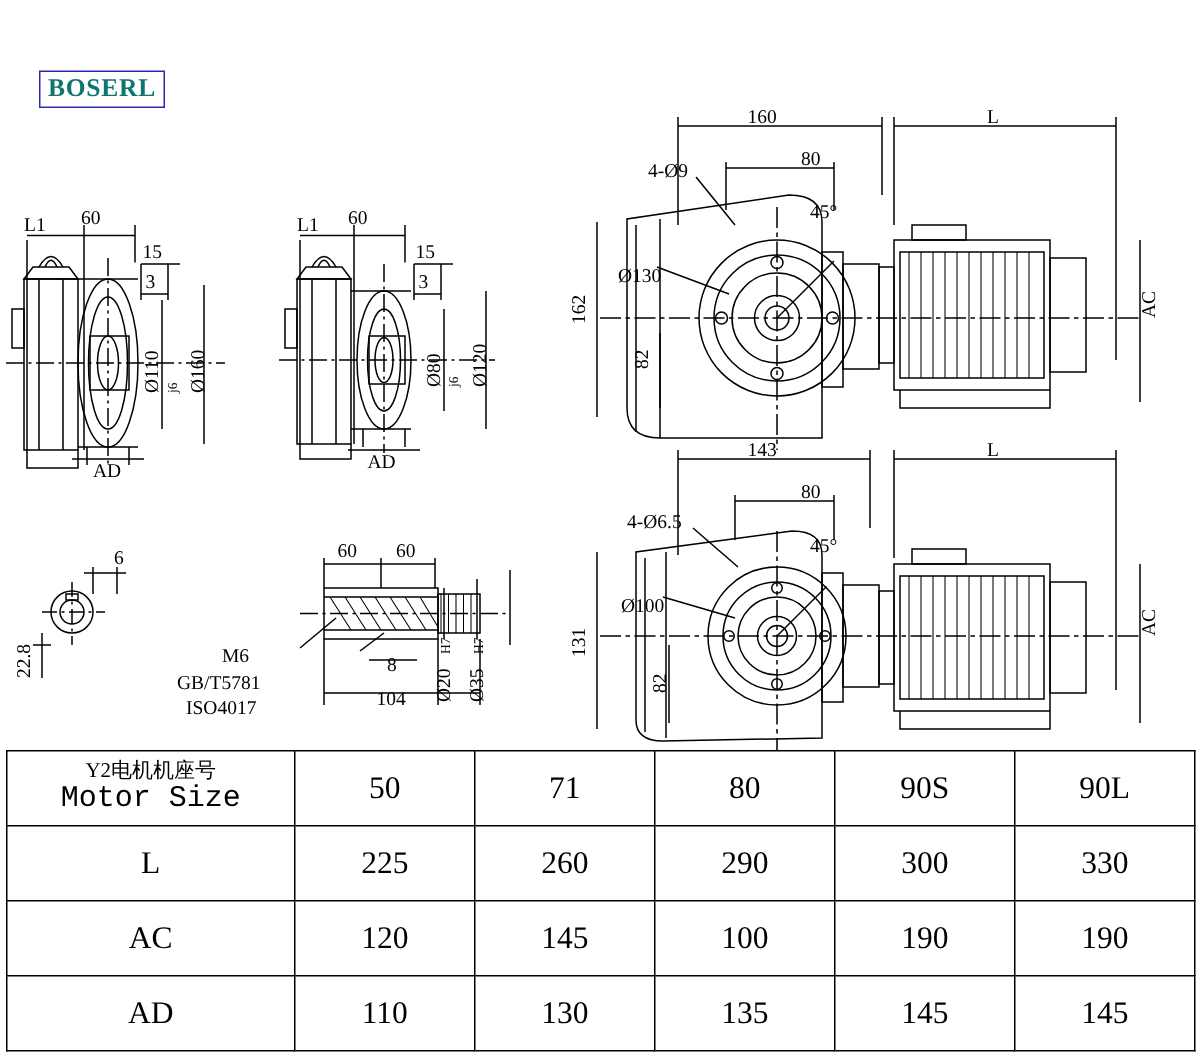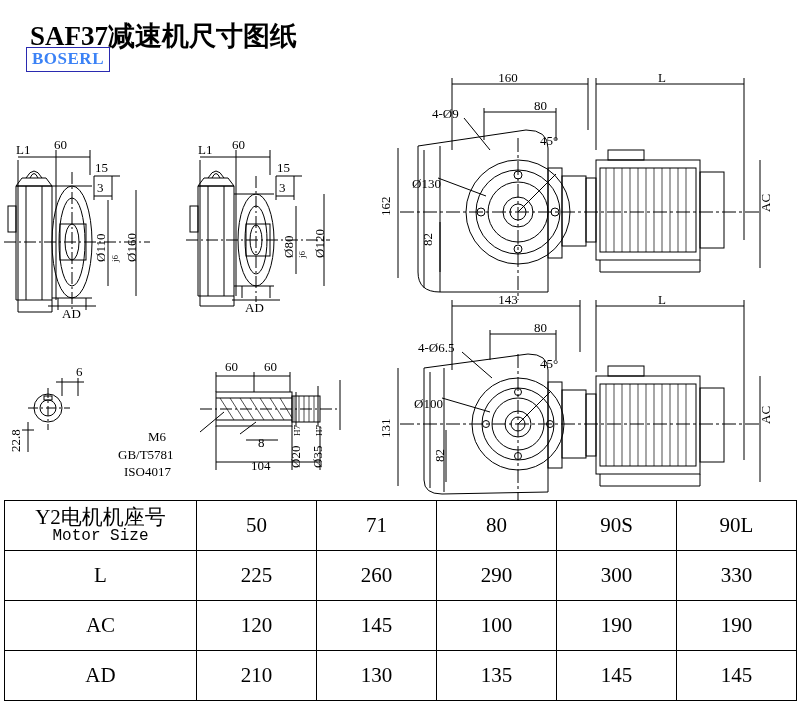--- a/index.html
+++ b/index.html
@@ -35,21 +35,21 @@
     position: absolute;
     left: 26px;
     top: 47px;
     border: 1px solid #2a2ab0;
     padding: 1px 5px 2px 5px;
   }
   #logo-text {
     font-family: "Liberation Serif", serif;
     font-size: 17px;
     font-weight: bold;
-    color: #3b82f6;
+    color: #0f766e;
     letter-spacing: 0.5px;
   }
   
   #drawing {
     position: absolute;
     left: 0;
     top: 0;
     width: 800px;
     height: 500px;
   }
@@ -73,38 +73,37 @@
     font-family: "Liberation Serif", serif;
     font-weight: normal;
     height: 49px;
     padding: 0;
   }
   #spec-table .hdr-cell {
     line-height: 1.08;
   }
   #spec-table .hdr-cell .cn {
     display: block;
-    font-size: 21px;
+    font-size: 14px;
     letter-spacing: 0px;
   }
   #spec-table .hdr-cell .en {
     display: block;
-    font-size: 16px;
+    font-size: 20px;
     font-family: "Liberation Mono", monospace;
     letter-spacing: 0px;
   }
   #spec-table col.c0 { width: 192px; }
   #spec-table col.cx { width: 120px; }
 </style>
 </head>
 <body>
 
 <div class="page">
 
-  <div id="page-title">SAF37减速机尺寸图纸</div>
 
   <div id="logo-box">
     <span id="logo-text">BOSERL</span>
   </div>
 
   <svg id="drawing" width="800" height="500" viewBox="0 0 800 500" xmlns="http://www.w3.org/2000/svg">
     <g fill="none" stroke="#000" stroke-width="1" stroke-linecap="butt">
 
       <g>
 
@@ -458,21 +457,21 @@
       <tr>
         <td>AC</td>
         <td>120</td>
         <td>145</td>
         <td>100</td>
         <td>190</td>
         <td>190</td>
       </tr>
       <tr>
         <td>AD</td>
-        <td>210</td>
+        <td>110</td>
         <td>130</td>
         <td>135</td>
         <td>145</td>
         <td>145</td>
       </tr>
     </tbody>
   </table>
 
 </div>
 

